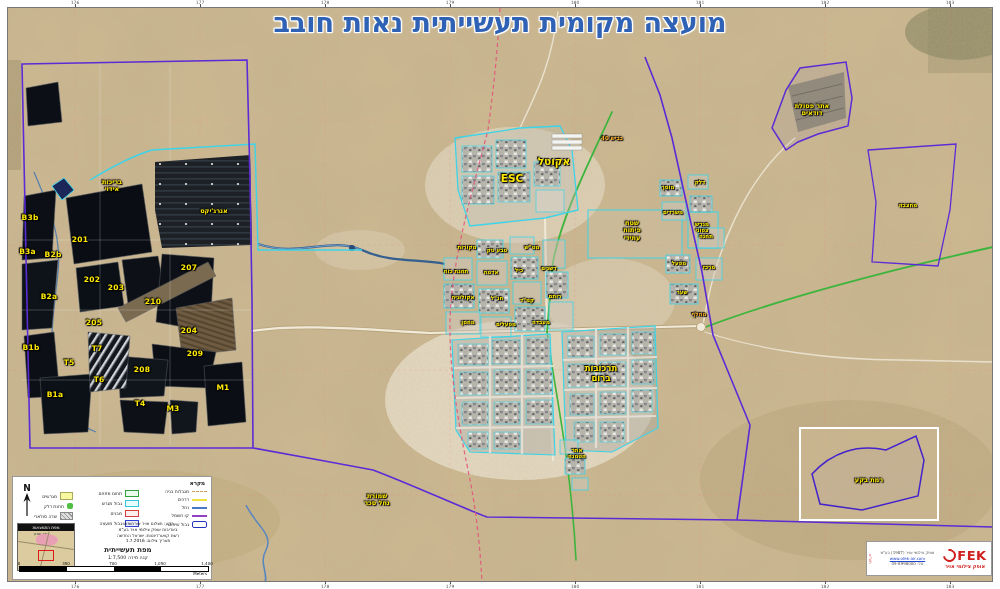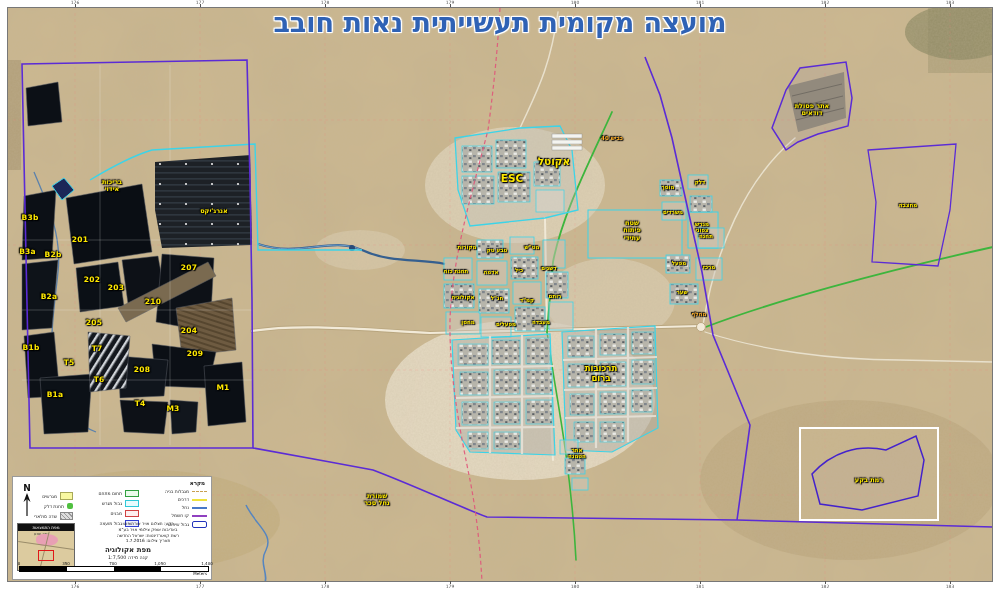--- a/index.html
+++ b/index.html
@@ -471,37 +471,52 @@
       </div>
     </div>
 
     <div id="notes">
       <div>רקע: תצלום אויר אורתופוטו</div>
       <div>באדיבות אופק צילומי אויר בע"מ</div>
       <div>רשת קואורדינטות: ישראל החדשה</div>
       <div>תאריך צילום: 1.7.2016</div>
     </div>
 
-    <div class="ortho-title">מפת אקולוגיה</div>
+    <div class="ortho-title">מפת תעשייתית</div>
     <div class="scale-text">קנה מידה 1:7,500</div>
 
     <span class="sb-num" style="left:6px">0</span>
     <span class="sb-num" style="left:53px">350</span>
     <span class="sb-num" style="left:100px">700</span>
     <span class="sb-num" style="left:147px">1,050</span>
     <span class="sb-num" style="left:194px">1,400</span>
     <div id="scalebar">
         <i></i>
         <i></i>
         <i></i>
         <i></i>
       </div>
     <span class="sb-unit">Meters</span>
   </div>
 
+  <div id="ofek-box">
+    <div class="ofek-vert">תצ"א</div>
+    <div class="ofek-left">
+      <div>אופק צילומי אויר (1987) בע"מ</div>
+      <div class="blue">www.ofek-air.com</div>
+      <div>טל: 09-8998000</div>
+    </div>
+    <div class="ofek-right">
+      <div class="ofek-logo">
+          <span class="o-ring"></span>
+          <span>FEK</span>
+        </div>
+      <div class="ofek-tag">אופק צילומי אויר</div>
+    </div>
+  </div>
 
   <div class="fr" id="fr-t"></div>
   <div class="fr" id="fr-b"></div>
   <div class="fr" id="fr-l"></div>
   <div class="fr" id="fr-r"></div>
   <div id="map-border"></div>
   <div class="tickwrap" id="ticks-top">
       <span class="ticknum" style="left: 75px;">176</span>
       <i class="tickline" style="left: 75px;"></i>
       <span class="ticknum" style="left: 200px;">177</span>

